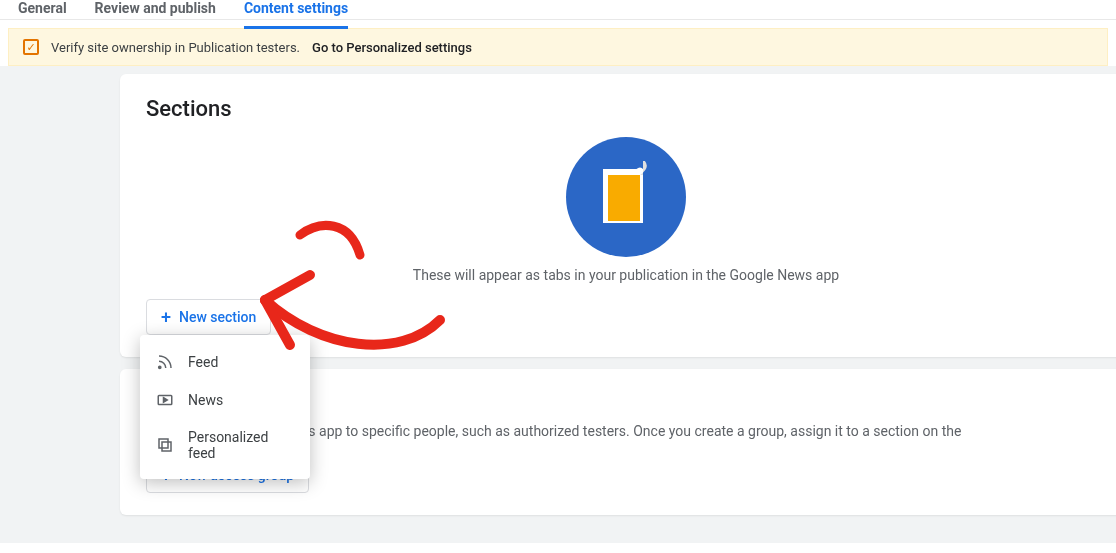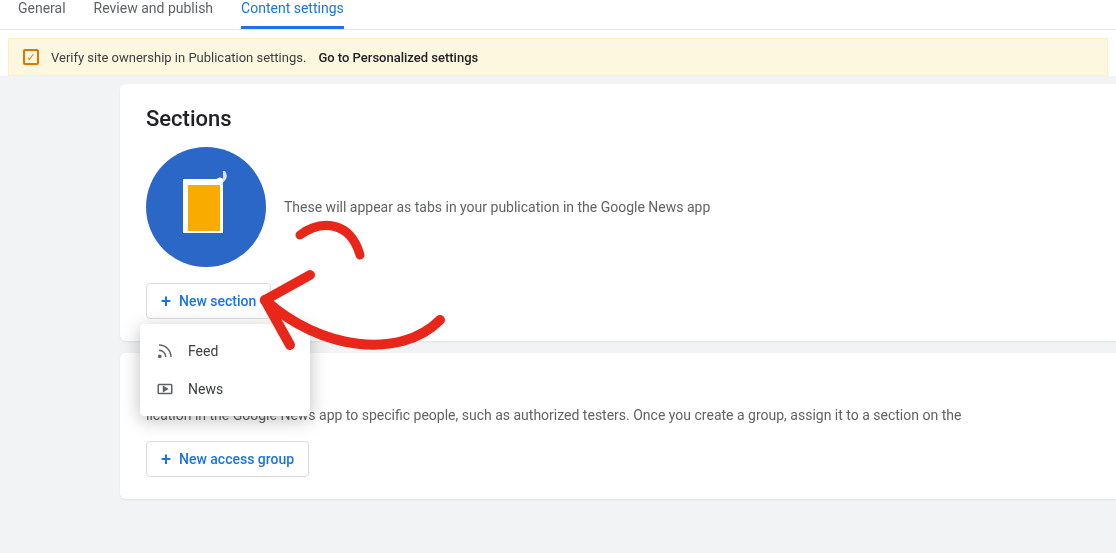--- a/index.html
+++ b/index.html
@@ -11,23 +11,24 @@
     color: #202124;
     overflow: hidden;
     font-size: 14px;
   }
 
   
   .tabs {
     display: flex;
     gap: 28px;
     padding: 0 18px;
-    height: 30px;
+    height: 20px;
     align-items: flex-start;
     border-bottom: 1px solid #e8e8e8;
+    font-weight: bold;
   }
   .tab {
     color: #5f6368;
     font-size: 14px;
     padding-bottom: 10px;
     cursor: pointer;
   }
   .tab.active {
     color: #1a73e8;
     border-bottom: 3px solid #1a73e8;
@@ -79,23 +80,23 @@
   .card-title {
     font-family: "Google Sans", Roboto, Arial, sans-serif;
     font-size: 22px;
     font-weight: 500;
     color: #202124;
     margin-bottom: 12px;
   }
 
   .illus {
     display: flex;
-    flex-direction: row;
-    align-items: center;
-    gap: 18px;
+    flex-direction: column;
+    align-items: center;
+    gap: 10px;
     padding: 4px 0 16px;
   }
   .illus .circle {
     width: 120px; height: 120px;
     border-radius: 50%;
     background: #2b67c6;
     display:flex; align-items:center; justify-content:center;
   }
   .illus .caption { color:#5f6368; font-size:14px; }
 
@@ -116,21 +117,21 @@
     font-size: 18px;
     line-height: 1;
   }
 
   .card.second p { color:#5f6368; font-size:14px; margin-top:6px; }
 
   
   .menu {
     position: absolute;
     left: 140px;
-    top: 324px;
+    top: 335px;
     width: 170px;
     background: #fff;
     border-radius: 4px;
     box-shadow: 0 4px 18px rgba(0,0,0,0.25);
     padding: 8px 0;
     z-index: 20;
   }
   .menu-item {
     display: flex;
     align-items: center;
@@ -155,21 +156,21 @@
 <body>
 
 <div class="tabs">
   <div class="tab">General</div>
   <div class="tab">Review and publish</div>
   <div class="tab active">Content settings</div>
 </div>
 
 <div class="alert">
   <span class="warn-icon">✓</span>
-  <span>Verify site ownership in Publication settings.</span>
+  <span>Verify site ownership in Publication testers.</span>
   <span class="link">Go to Personalized settings</span>
 </div>
 
 <div class="workarea">
 
   <div class="card">
     <div class="card-title">Sections</div>
 
     <div class="illus">
       <div class="circle">
@@ -213,20 +214,29 @@
   </div>
   <div class="menu-item">
     <span class="mi-icon">
       <svg viewBox="0 0 24 24" width="18" height="18" fill="none" stroke="currentColor" stroke-width="2">
         <rect x="3" y="6" width="18" height="12" rx="1"></rect>
           <path d="M10 9l5 3-5 3z" fill="currentColor"></path>
       </svg>
     </span>
     <span>News</span>
   </div>
+  <div class="menu-item">
+    <span class="mi-icon">
+      <svg viewBox="0 0 24 24" width="18" height="18" fill="none" stroke="currentColor" stroke-width="2">
+        <rect x="4" y="4" width="12" height="12"></rect>
+          <rect x="8" y="8" width="12" height="12"></rect>
+      </svg>
+    </span>
+    <span>Personalized feed</span>
+  </div>
 </div>
 
 <svg class="anno" viewBox="0 0 230 170">
   <path d="M210 120 C 170 160, 90 150, 35 100" stroke="#e8271a" stroke-width="10" fill="none" stroke-linecap="round"></path>
   <path d="M35 100 L80 75" stroke="#e8271a" stroke-width="10" fill="none" stroke-linecap="round"></path>
   <path d="M35 100 L60 145" stroke="#e8271a" stroke-width="10" fill="none" stroke-linecap="round"></path>
   <path d="M70 35 C 90 20, 120 20, 130 55" stroke="#e8271a" stroke-width="9" fill="none" stroke-linecap="round"></path>
 </svg>
 
 </body></html>

